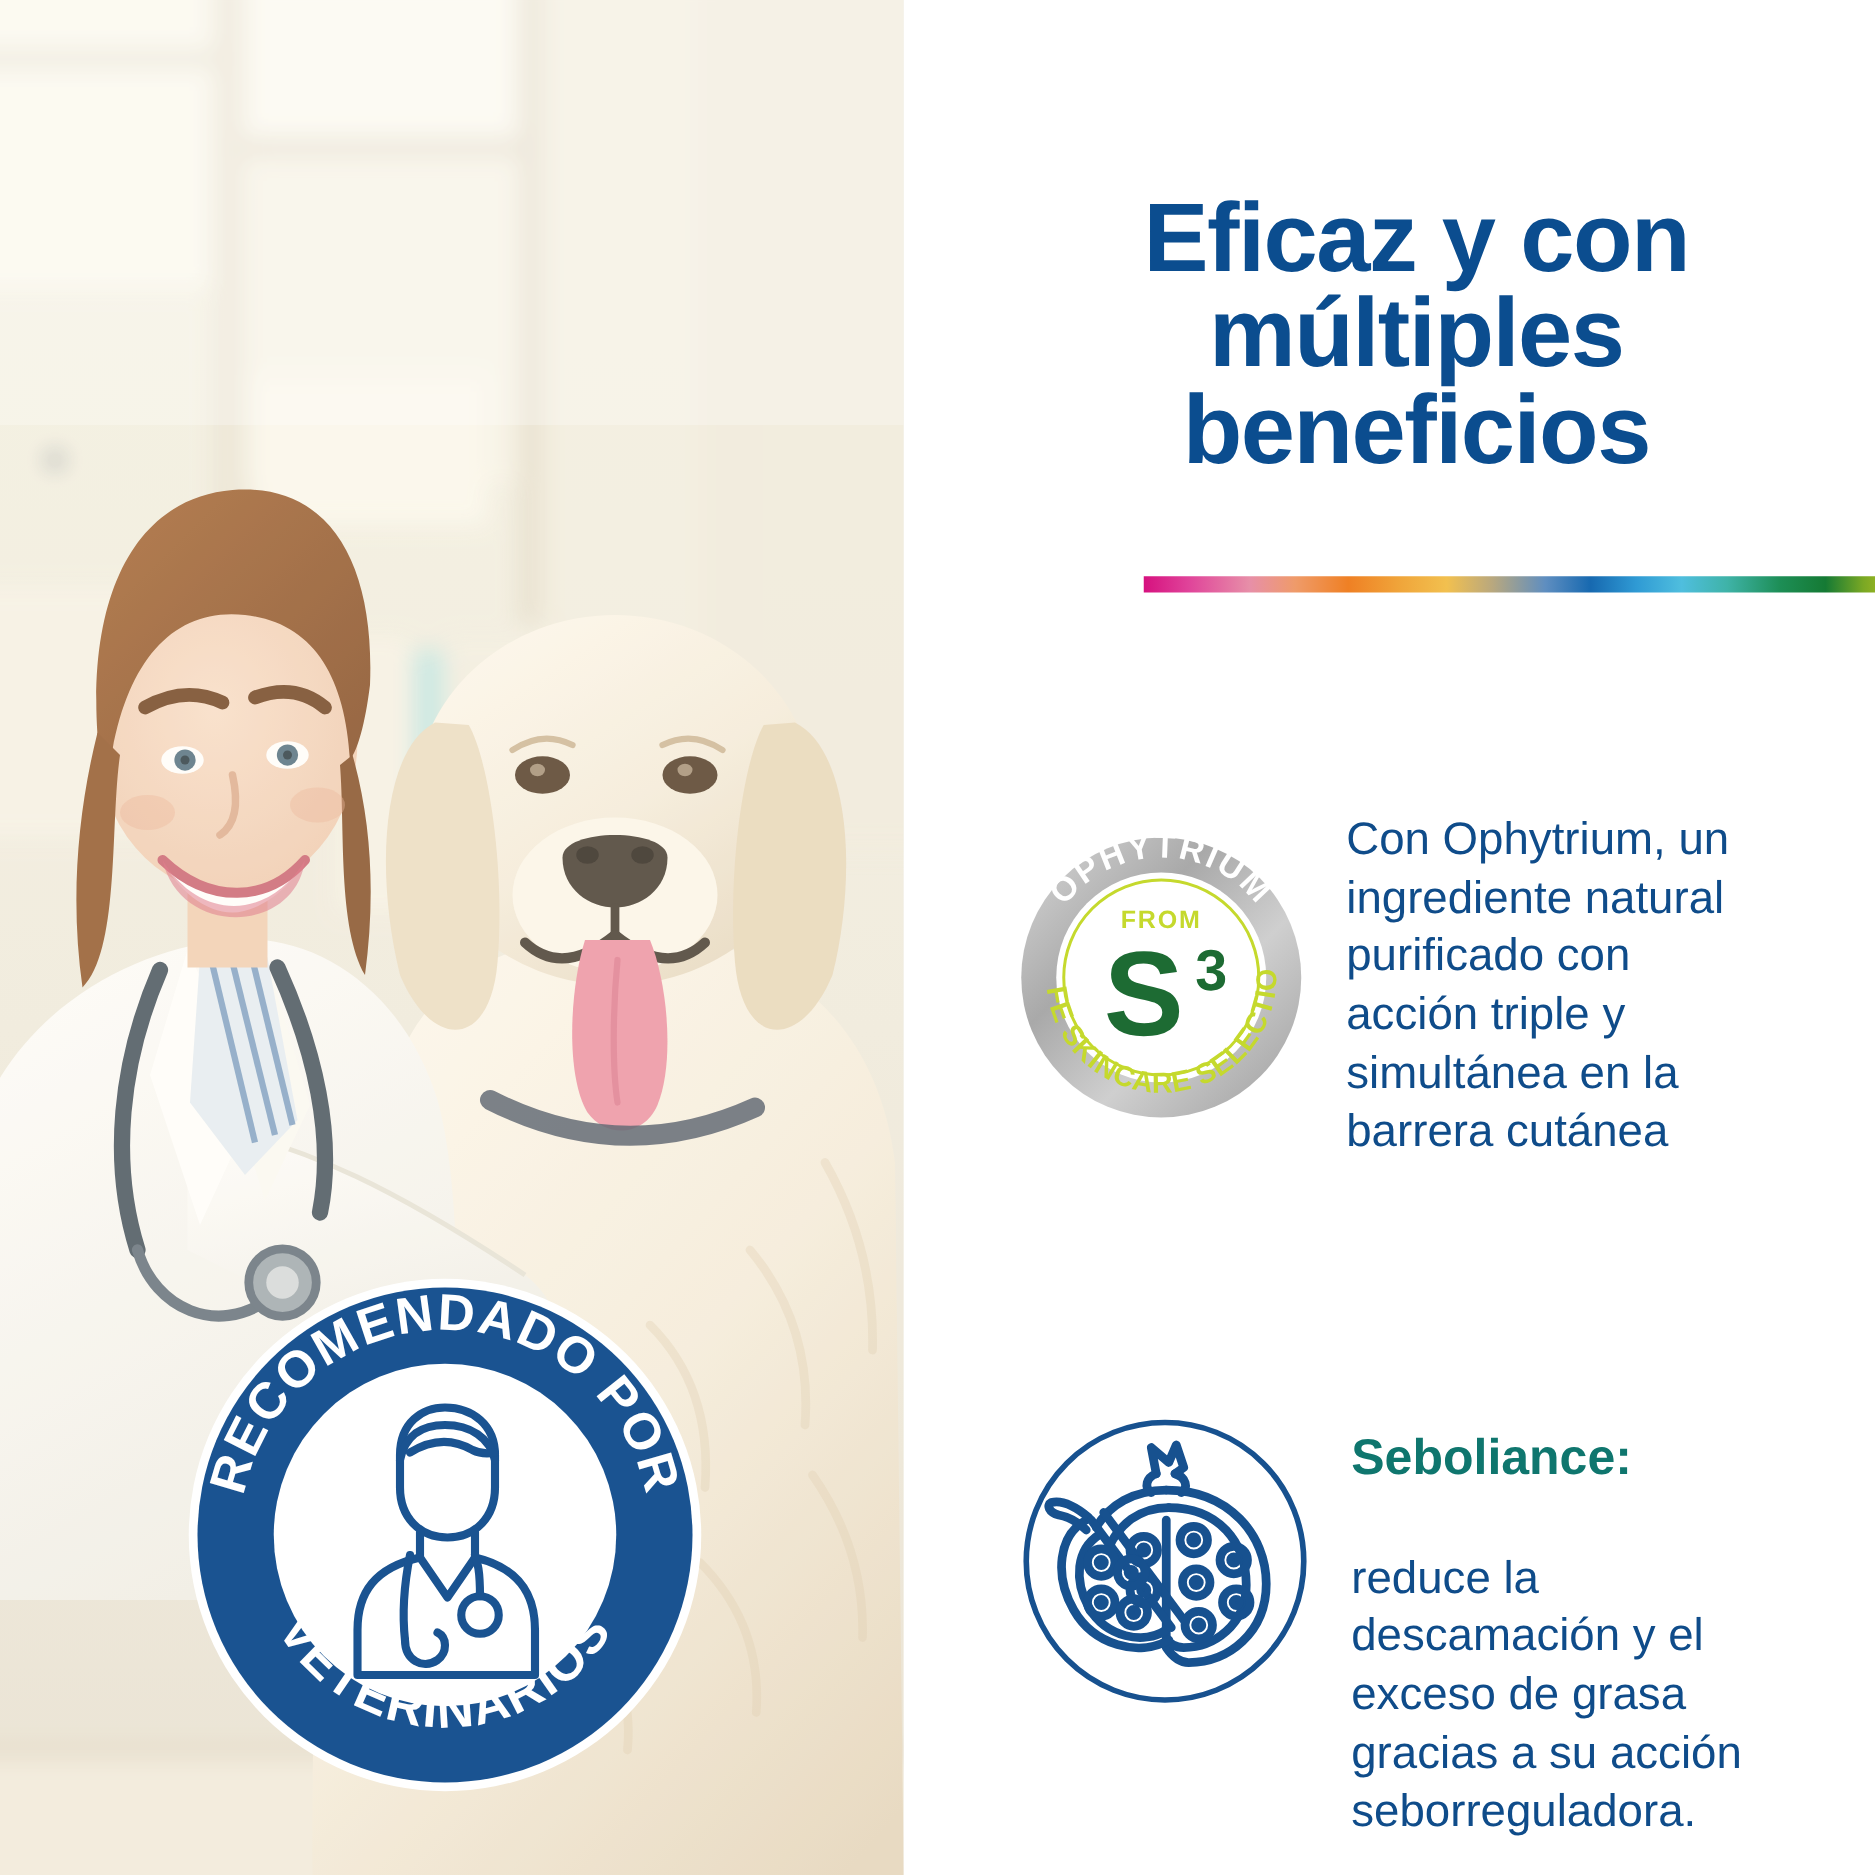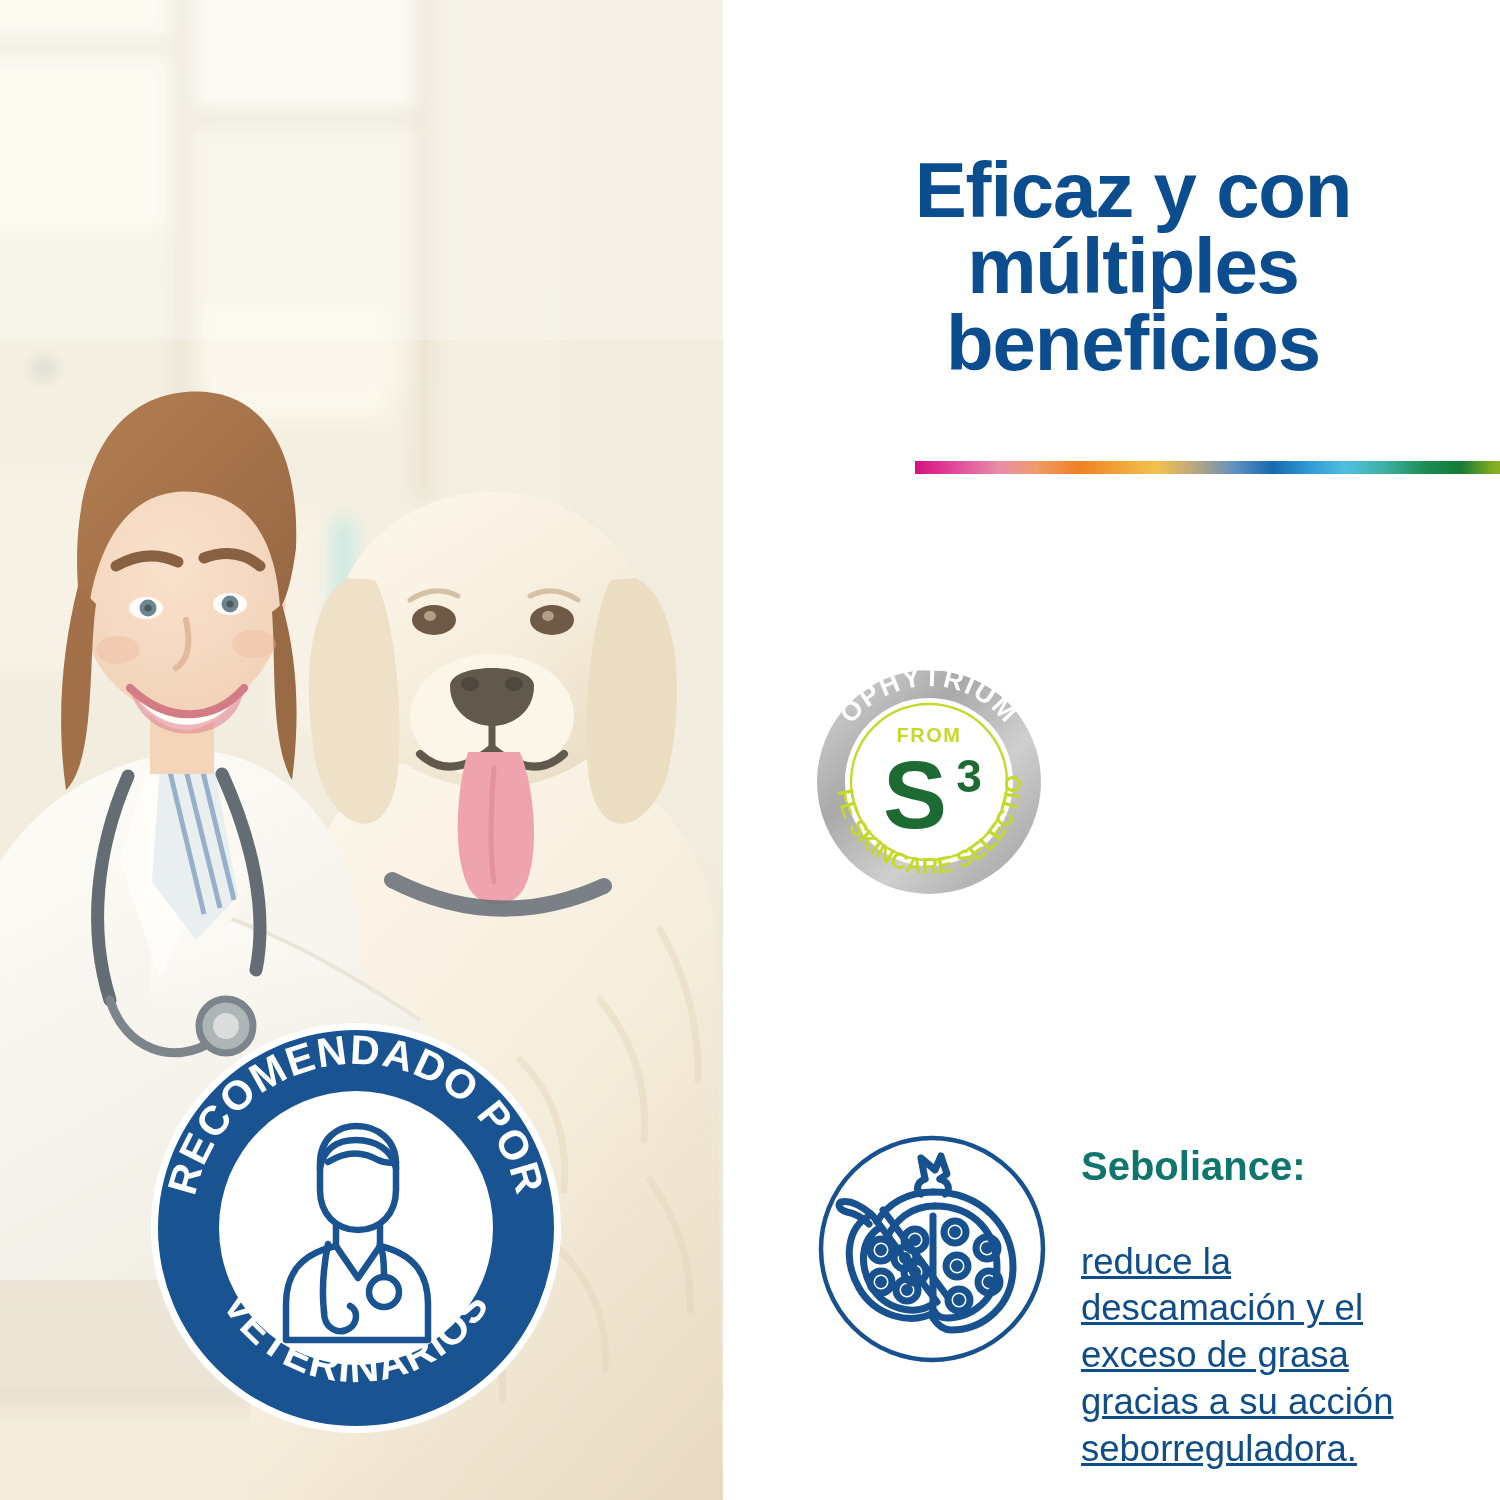--- a/index.html
+++ b/index.html
@@ -80,21 +80,21 @@
   #benefit-2 .benefit-icon{width:250px;height:250px;margin-top:28px;margin-left:4px;}
   #benefit-2 .benefit-text{margin-left:24px;width:420px;}
   .benefit-title{
     display:block;
     font-weight:bold;
     font-size:40px;
     line-height:1.18;
     color:#0f766e;
     margin-bottom:2px;
   }
-  .benefit-body{display:block;white-space:pre-line;text-decoration:underline;}
+  .benefit-body{display:block;white-space:pre-line;}
 </style>
 </head>
 <body>
 
 <div class="page">
 
   <div class="photo-panel">
     <svg class="photo-svg" viewBox="0 0 723 1500" preserveAspectRatio="xMidYMid slice">
       <defs>
         <linearGradient id="wallG" x1="0" y1="0" x2="0" y2="1">
@@ -324,20 +324,26 @@
 
           <text font-family="Liberation Sans, sans-serif" font-size="23" font-weight="bold" fill="#c5d92d" letter-spacing="0.5">
             <textPath href="#ophArcBot" startOffset="50%" text-anchor="middle" id="oph-bot">SAFE SKINCARE SELECTION</textPath>
           </text>
 
           <text x="126" y="86" font-family="Liberation Sans, sans-serif" font-size="20" font-weight="bold" fill="#c5d92d" text-anchor="middle" letter-spacing="1.5">FROM</text>
           <text x="112" y="172" font-family="Liberation Sans, sans-serif" font-size="96" font-weight="bold" fill="#1d6b33" text-anchor="middle">S</text>
           <text x="166" y="136" font-family="Liberation Sans, sans-serif" font-size="46" font-weight="bold" fill="#1d6b33" text-anchor="middle">3</text>
         </svg>
       </div>
+      <div class="benefit-text">Con Ophytrium, un
+ingrediente natural
+purificado con
+acción triple y
+simultánea en la
+barrera cutánea</div>
     </div>
 
     <div class="benefit" id="benefit-2">
       <div class="benefit-icon">
         <svg viewBox="0 0 250 250" width="250" height="250">
           <g fill="none" stroke="#17518f" stroke-width="7" stroke-linecap="round" stroke-linejoin="round">
             <circle cx="125" cy="125" r="111" stroke-width="4.5"></circle>
 
             <path d="M118 55 L114 34 L128 46 L134 32 L140 50 L133 55"></path>
             <path d="M118 55 C110 58 108 66 114 70"></path>

